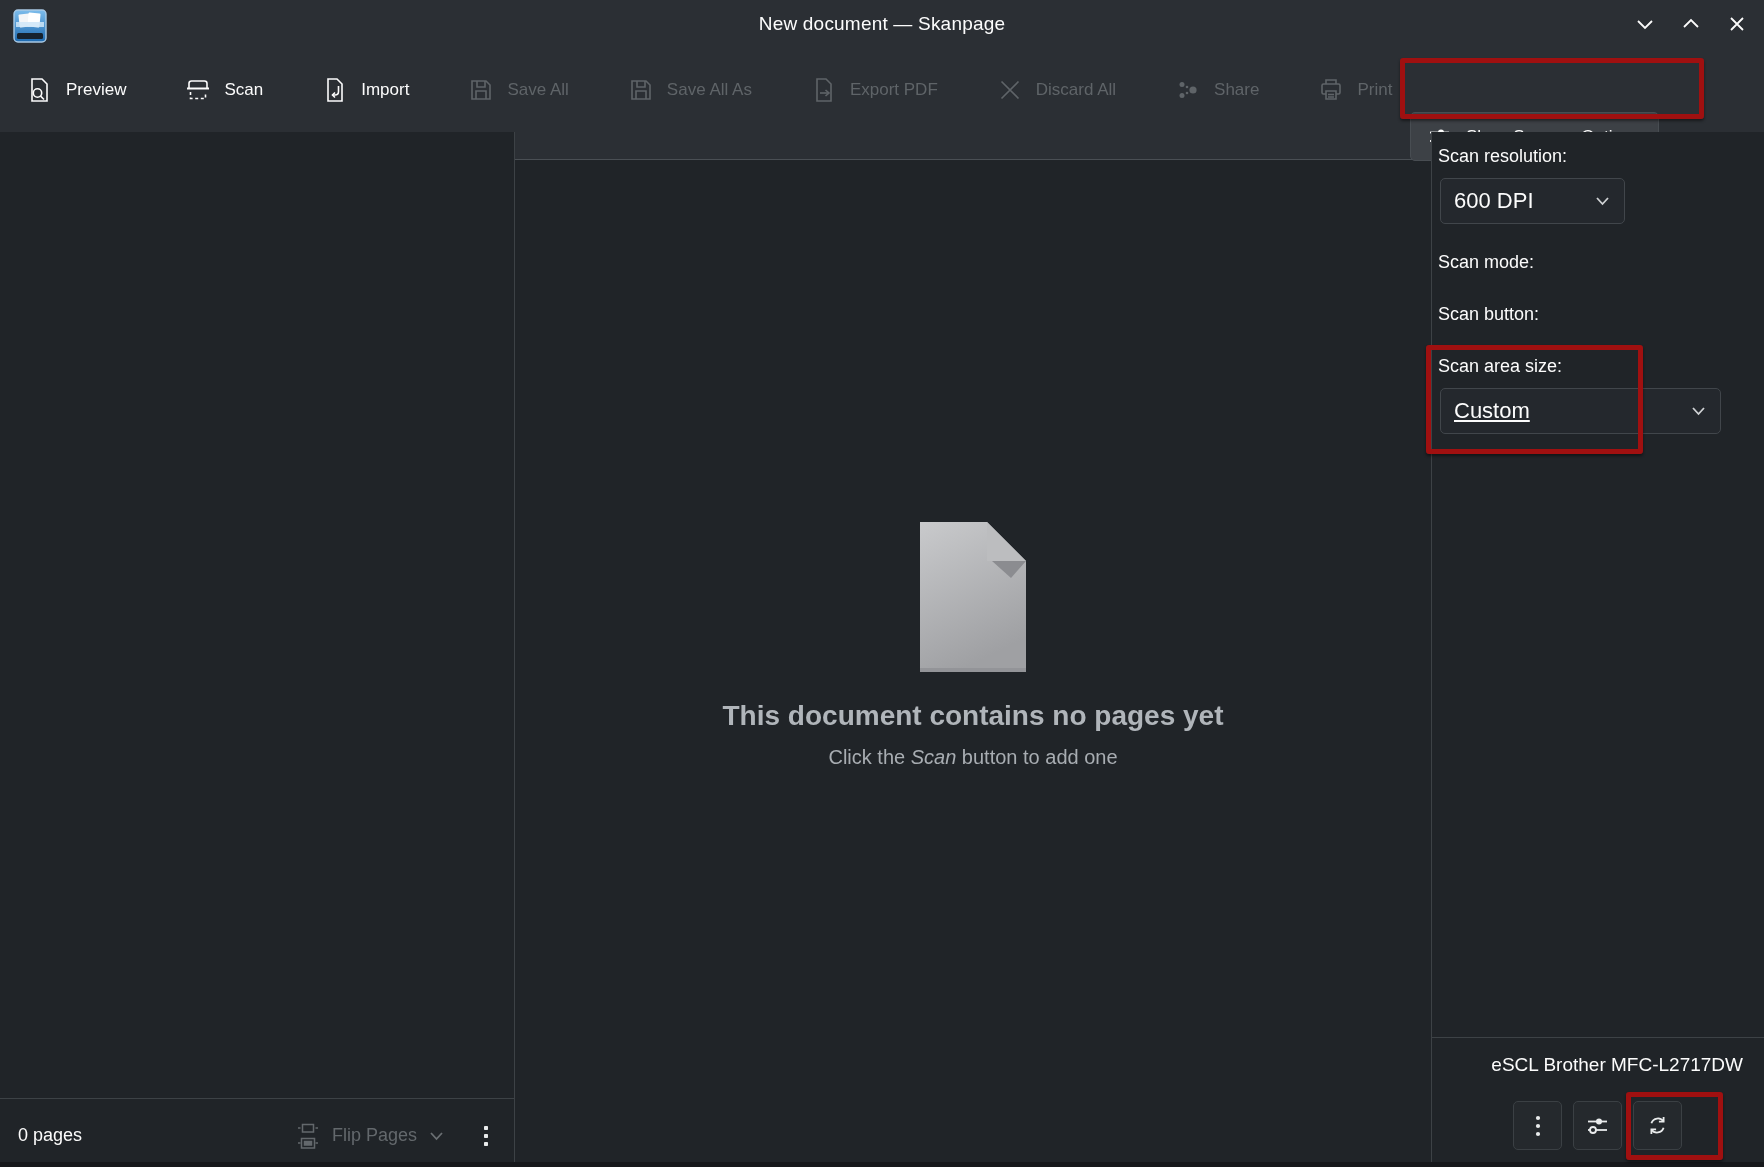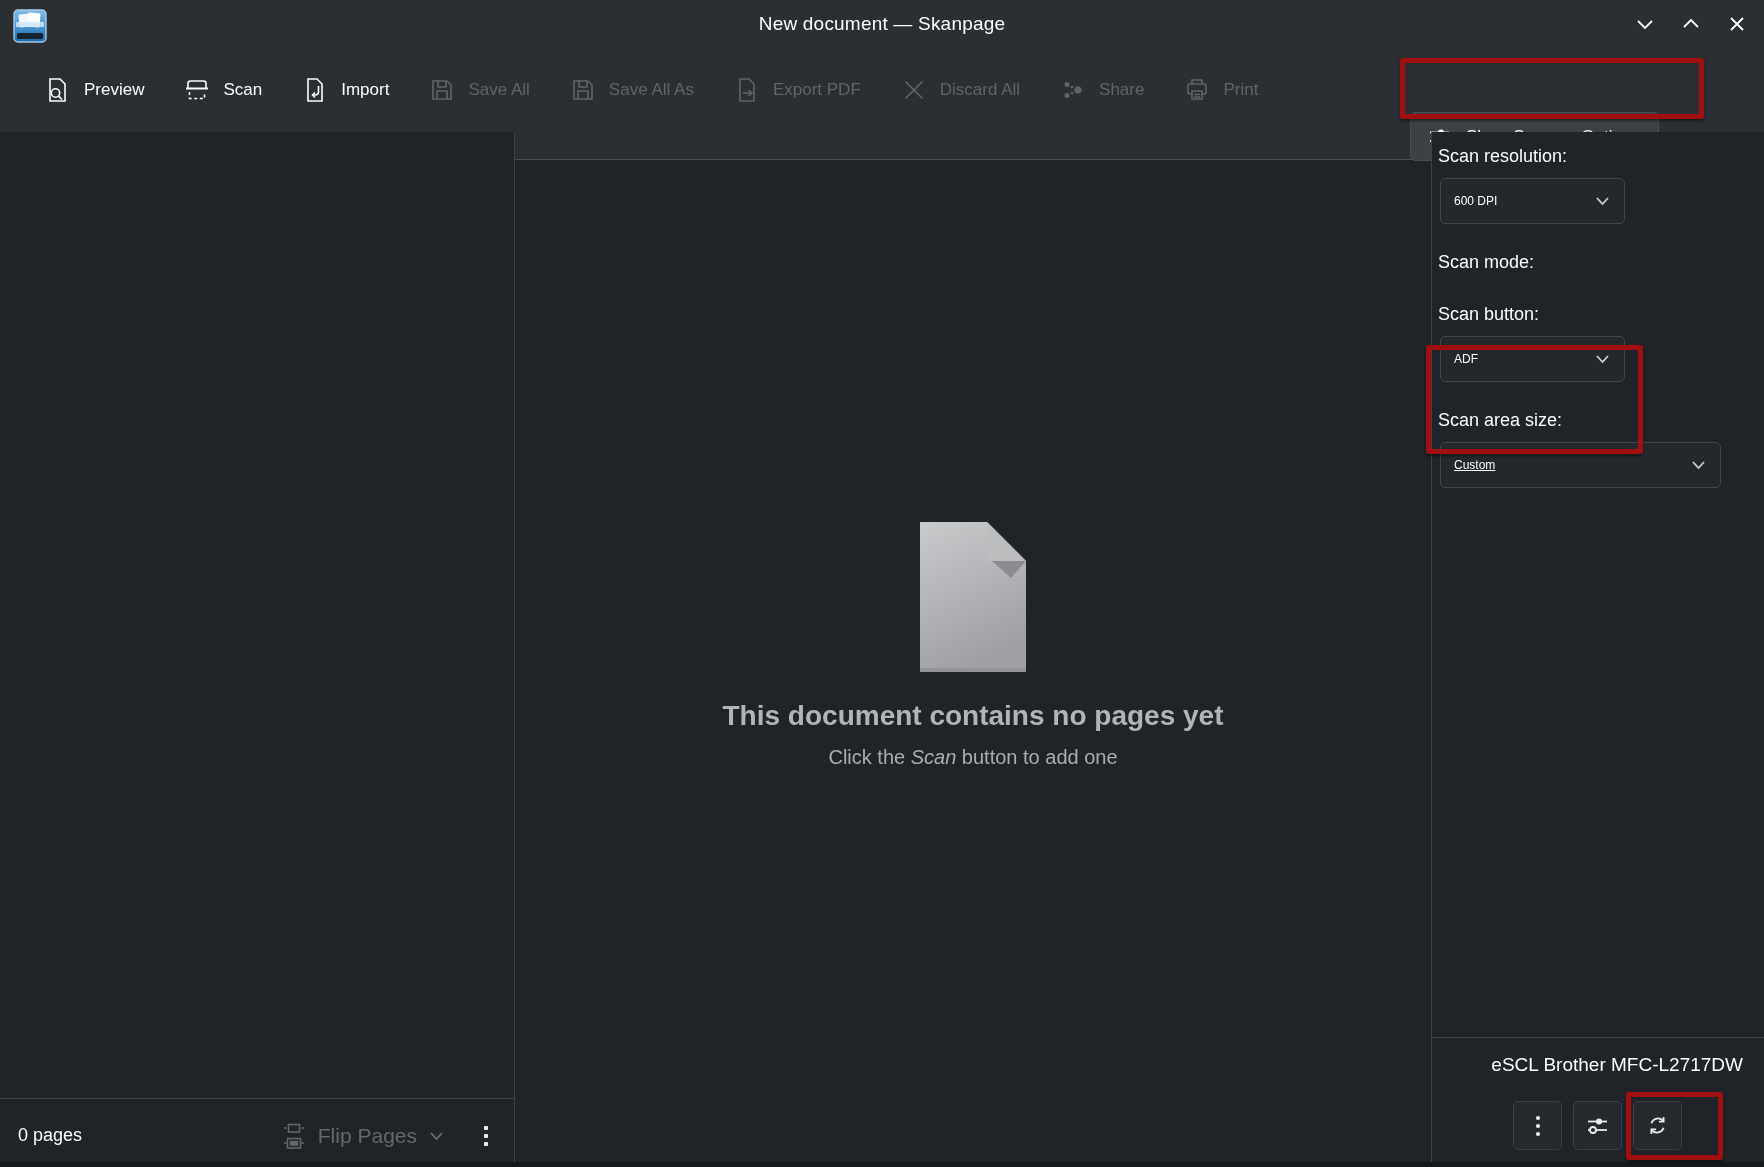--- a/index.html
+++ b/index.html
@@ -23,21 +23,21 @@
     font-size:19px; color:#fcfcfc; letter-spacing:0.2px;
   }
   .win-controls {
     position:absolute; right:16px; top:0; height:48px;
     display:flex; align-items:center; gap:24px;
   }
   .win-btn { background:none; border:none; padding:2px; cursor:pointer; display:flex; color:#fcfcfc; }
 
   .toolbar {
     position:absolute; left:0; top:48px; width:100%; height:83px;
-    display:flex; align-items:center; gap:40px; padding-left:45px;
+    display:flex; align-items:center; gap:59px; padding-left:27px;
   }
   .tb-item {
     display:flex; align-items:center; gap:13px;
     background:none; border:none; color:#fcfcfc; font-size:17px;
     font-family:inherit; cursor:pointer; white-space:nowrap;
   }
   .tb-item.disabled { color:#5f6468; cursor:default; }
   .tb-item svg { flex:0 0 auto; }
 
   .show-options-btn {
@@ -64,21 +64,21 @@
   }
   .left-bar {
     position:absolute; left:0; bottom:0; width:100%; height:64px;
     border-top:1px solid #3d4246;
     display:flex; align-items:center; padding:10px 22px 0 18px; gap:36px;
   }
   .pages-count { font-size:18px; color:#fcfcfc; flex:0 0 auto; }
   .left-bar .spacer { flex:1; }
   .flip-group {
     display:flex; align-items:center; gap:12px; color:#63686c;
-    background:none; border:none; font-size:21px; font-family:inherit; cursor:default;
+    background:none; border:none; font-size:18px; font-family:inherit; cursor:default;
   }
   .kebab-btn { background:none; border:none; cursor:pointer; color:#e9ebec; display:flex; padding:2px; }
 
   .main-area {
     position:relative; flex:1; height:100%;
     display:flex; flex-direction:column; align-items:center;
   }
   .empty-state { margin-top:390px; display:flex; flex-direction:column; align-items:center; }
   .empty-heading { margin-top:28px; font-size:28px; font-weight:bold; color:#b0b5ba; }
   .empty-subtitle { margin-top:14px; font-size:20px; color:#a8adb2; }
@@ -87,21 +87,21 @@
   .sidebar {
     position:relative; width:333px; height:100%;
     border-left:1px solid #3d4246; background:#202428;
   }
   .field-label { margin:24px 0 8px 6px; font-size:18px; color:#fcfcfc; line-height:28px; }
   .field-label.first { margin-top:10px; }
   .dropdown {
     margin-left:8px; width:185px; height:46px;
     background:#24282d; border:1px solid #41464b; border-radius:5px;
     display:flex; align-items:center; justify-content:space-between;
-    padding:0 14px 0 13px; color:#fcfcfc; font-size:12px; font-family:inherit; cursor:pointer;
+    padding:0 14px 0 13px; color:#fcfcfc; font-size:22px; font-family:inherit; cursor:pointer;
   }
   .dropdown.wide { width:281px;text-decoration:underline; }
 
   .sidebar-footer {
     position:absolute; left:0; bottom:0; width:100%; height:125px;
     border-top:1px solid #3d4246;
   }
   .scanner-name { margin:16px 21px 0 0; text-align:right; font-size:19px; color:#fcfcfc; }
   .footer-btns {
     position:absolute; right:82px; bottom:12px;
@@ -308,26 +308,20 @@
       <button class="dropdown">
         <span>600 DPI</span>
         <svg width="15" height="10" viewBox="0 0 15 10" fill="none" stroke="#cfd2d4" stroke-width="1.8">
             <polyline points="2,2 7.5,8 13,2"></polyline>
           </svg>
       </button>
 
       <div class="field-label">Scan mode:</div>
 
       <div class="field-label">Scan button:</div>
-      <button class="dropdown">
-        <span>ADF</span>
-        <svg width="15" height="10" viewBox="0 0 15 10" fill="none" stroke="#cfd2d4" stroke-width="1.8">
-            <polyline points="2,2 7.5,8 13,2"></polyline>
-          </svg>
-      </button>
 
       <div class="field-label">Scan area size:</div>
       <button class="dropdown wide">
         <span>Custom</span>
         <svg width="15" height="10" viewBox="0 0 15 10" fill="none" stroke="#cfd2d4" stroke-width="1.8">
             <polyline points="2,2 7.5,8 13,2"></polyline>
           </svg>
       </button>
 
       <div class="sidebar-footer">

